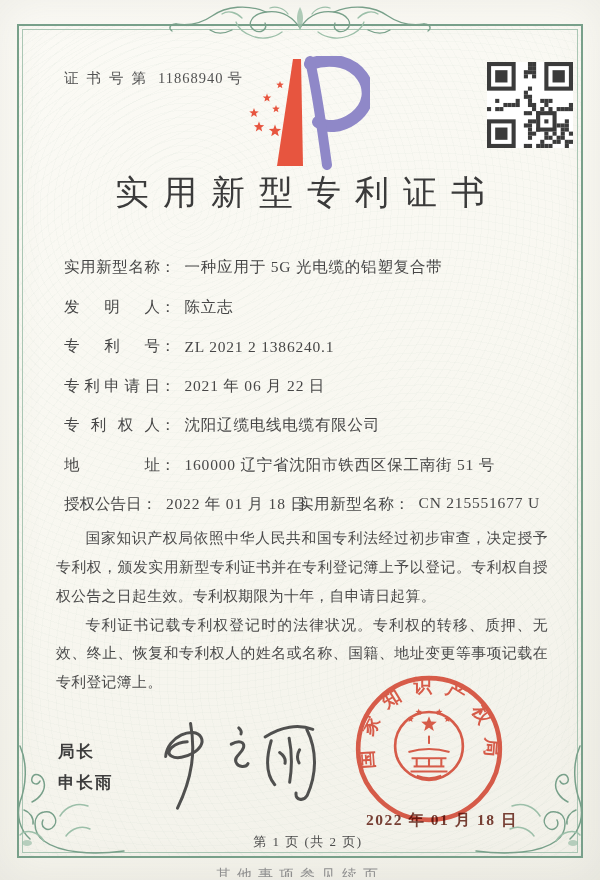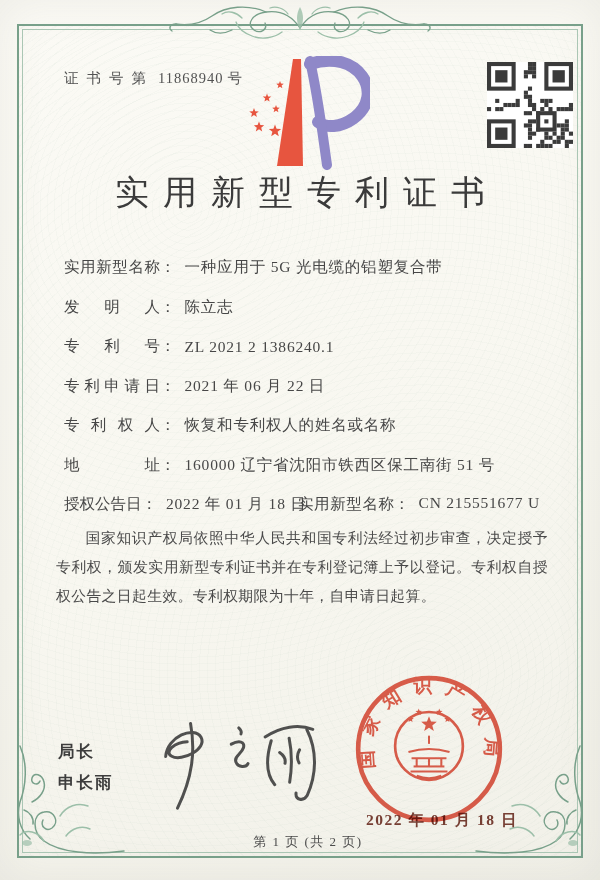--- a/index.html
+++ b/index.html
@@ -252,21 +252,21 @@
         <span class="fvalue">ZL 2021 2 1386240.1</span>
     </div>
     <div class="frow">
       <span class="flabel">专利申请日</span>
         <span class="colon">：</span>
         <span class="fvalue">2021 年 06 月 22 日</span>
     </div>
     <div class="frow">
       <span class="flabel">专利权人</span>
         <span class="colon">：</span>
-        <span class="fvalue">恢复和专利权人的姓名或名称</span>
+        <span class="fvalue">沈阳辽缆电线电缆有限公司</span>
     </div>
     <div class="frow">
       <span class="flabel">地址</span>
         <span class="colon">：</span>
         <span class="fvalue">160000 辽宁省沈阳市铁西区保工南街 51 号</span>
     </div>
     <div class="frow">
       <span class="cell cell1">
         <span class="flabel">授权公告日</span>
           <span class="colon">：</span>
@@ -275,20 +275,21 @@
       <span class="cell">
         <span class="flabel">实用新型名称</span>
           <span class="colon">：</span>
           <span class="fvalue">CN 215551677 U</span>
       </span>
     </div>
   </div>
 
   <div class="paras">
     <p>国家知识产权局依照中华人民共和国专利法经过初步审查，决定授予专利权，颁发实用新型专利证书并在专利登记簿上予以登记。专利权自授权公告之日起生效。专利权期限为十年，自申请日起算。</p>
+    <p>专利证书记载专利权登记时的法律状况。专利权的转移、质押、无效、终止、恢复和专利权人的姓名或名称、国籍、地址变更等事项记载在专利登记簿上。</p>
   </div>
 
   <div class="officer">
     <div>局长</div>
     <div>申长雨</div>
   </div>
 
   <svg class="sig" viewBox="0 0 178 96">
     <g fill="none" stroke="#3a3a3a" stroke-width="3" stroke-linecap="round" stroke-linejoin="round" opacity=".88">
       <path d="M18,38 C20,18 48,8 54,20 C60,32 34,44 24,38 C16,33 28,24 40,24"></path>
@@ -330,13 +331,14 @@
         <path d="M57,97 H93"></path>
         <path d="M63,101 Q75,106 87,101"></path>
       </g>
     </g>
   </svg>
 
   <div class="seal-date">2022 年 01 月 18 日</div>
 
   <div class="page-footer">第 1 页 (共 2 页)</div>
 
+  <div class="partial">其他事项参见续页</div>
 </div>
 
 </body></html>

